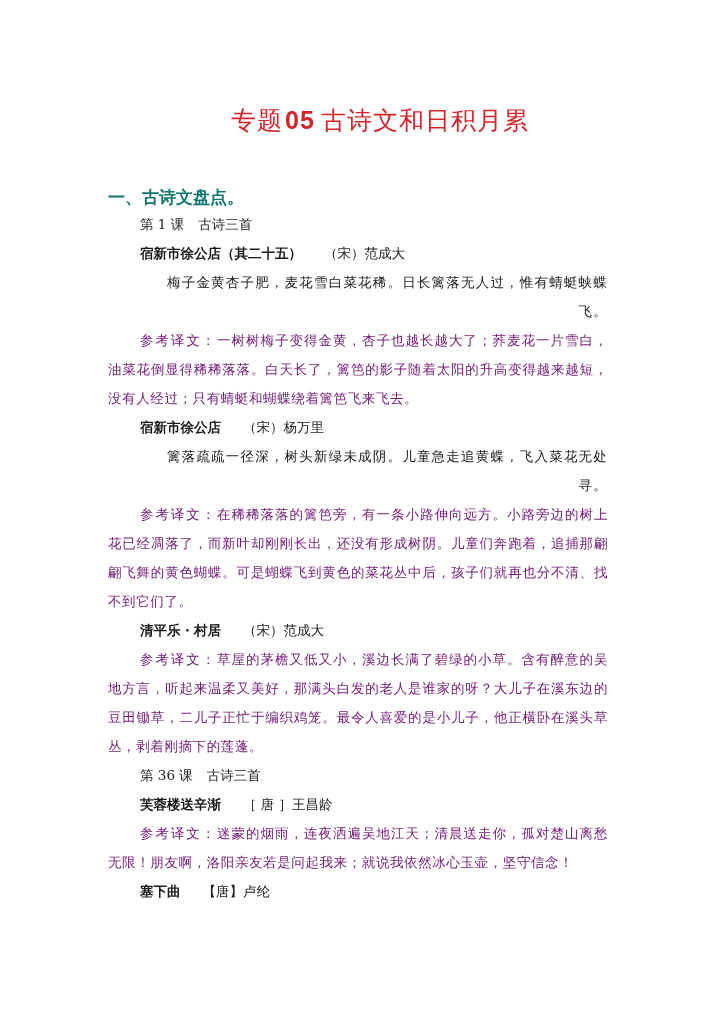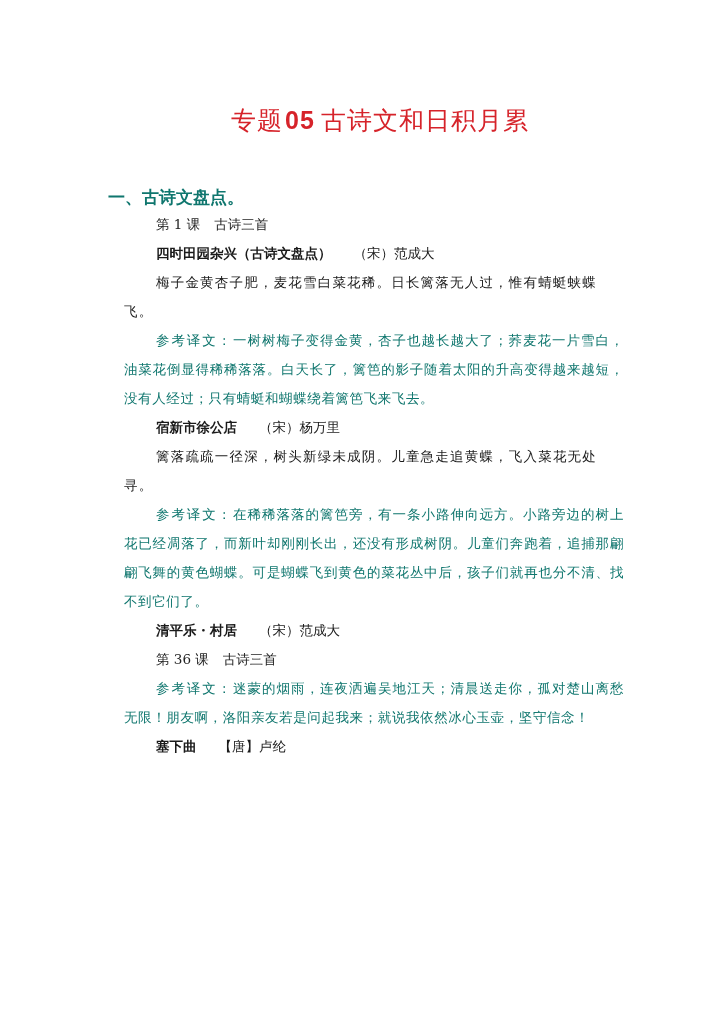--- a/index.html
+++ b/index.html
@@ -44,21 +44,21 @@
       position: absolute;
       left: 108px;
       top: 186px;
       font-size: 17px;
       font-weight: bold;
       font-family: "DejaVu Sans", "Liberation Sans", sans-serif;
       color: #0f766e;
     }
     .content {
       position: absolute;
-      left: 124px;
+      left: 108px;
       top: 210px;
       width: 500px;
       font-size: 13.5px;
       line-height: 29px;
     }
     .lesson {
       padding-left: 32px;
       color: #222;
     }
     .lesson .gap { display: inline-block; width: 14px; }
@@ -71,26 +71,27 @@
     .poem-title .author {
       font-weight: normal;
       font-family: "DejaVu Serif", "Liberation Serif", serif;
       margin-left: 22px;
       text-align: center;
     }
     .poem-body {
       text-indent: 32px;
       letter-spacing: 1.2px;
       color: #1a1a1a;
+      text-align: right;
     }
     .translation {
       text-indent: 32px;
       text-align: justify;
       letter-spacing: 0.6px;
-      color: #0f766e;
+      color: #701a75;
     }
     .translation .lbl { letter-spacing: 1.5px; }
   </style>
 </head>
 <body>
 
 <div class="page">
 
   <div class="title">
     <span>专题</span><span class="num">05</span><span>古诗文和日积月累</span>
@@ -98,43 +99,49 @@
 
   <div class="section-heading">一、古诗文盘点。</div>
 
   <div class="content">
 
     <div class="lesson">
       <span>第 1 课</span><span class="gap"></span><span>古诗三首</span>
     </div>
 
     <div class="poem-title">
-      <span>四时田园杂兴（古诗文盘点）</span><span class="author">（宋）范成大</span>
+      <span>宿新市徐公店（其二十五）</span><span class="author">（宋）范成大</span>
     </div>
     <div class="poem-body">梅子金黄杏子肥，麦花雪白菜花稀。日长篱落无人过，惟有蜻蜓蛱蝶飞。</div>
     <div class="translation">
       <span class="lbl">参考译文：</span><span>一树树梅子变得金黄，杏子也越长越大了；荞麦花一片雪白，油菜花倒显得稀稀落落。白天长了，篱笆的影子随着太阳的升高变得越来越短，没有人经过；只有蜻蜓和蝴蝶绕着篱笆飞来飞去。</span>
     </div>
 
     <div class="poem-title">
       <span>宿新市徐公店</span><span class="author">（宋）杨万里</span>
     </div>
     <div class="poem-body">篱落疏疏一径深，树头新绿未成阴。儿童急走追黄蝶，飞入菜花无处寻。</div>
     <div class="translation">
       <span class="lbl">参考译文：</span><span>在稀稀落落的篱笆旁，有一条小路伸向远方。小路旁边的树上花已经凋落了，而新叶却刚刚长出，还没有形成树阴。儿童们奔跑着，追捕那翩翩飞舞的黄色蝴蝶。可是蝴蝶飞到黄色的菜花丛中后，孩子们就再也分不清、找不到它们了。</span>
     </div>
 
     <div class="poem-title">
       <span>清平乐・村居</span><span class="author">（宋）范成大</span>
     </div>
+    <div class="translation">
+      <span class="lbl">参考译文：</span><span>草屋的茅檐又低又小，溪边长满了碧绿的小草。含有醉意的吴地方言，听起来温柔又美好，那满头白发的老人是谁家的呀？大儿子在溪东边的豆田锄草，二儿子正忙于编织鸡笼。最令人喜爱的是小儿子，他正横卧在溪头草丛，剥着刚摘下的莲蓬。</span>
+    </div>
 
     <div class="lesson">
       <span>第 36 课</span><span class="gap"></span><span>古诗三首</span>
     </div>
 
+    <div class="poem-title">
+      <span>芙蓉楼送辛渐</span><span class="author">［ 唐 ］王昌龄</span>
+    </div>
     <div class="translation">
       <span class="lbl">参考译文：</span><span>迷蒙的烟雨，连夜洒遍吴地江天；清晨送走你，孤对楚山离愁无限！朋友啊，洛阳亲友若是问起我来；就说我依然冰心玉壶，坚守信念！</span>
     </div>
 
     <div class="poem-title">
       <span>塞下曲</span><span class="author">【唐】卢纶</span>
     </div>
 
   </div>
 </div>

